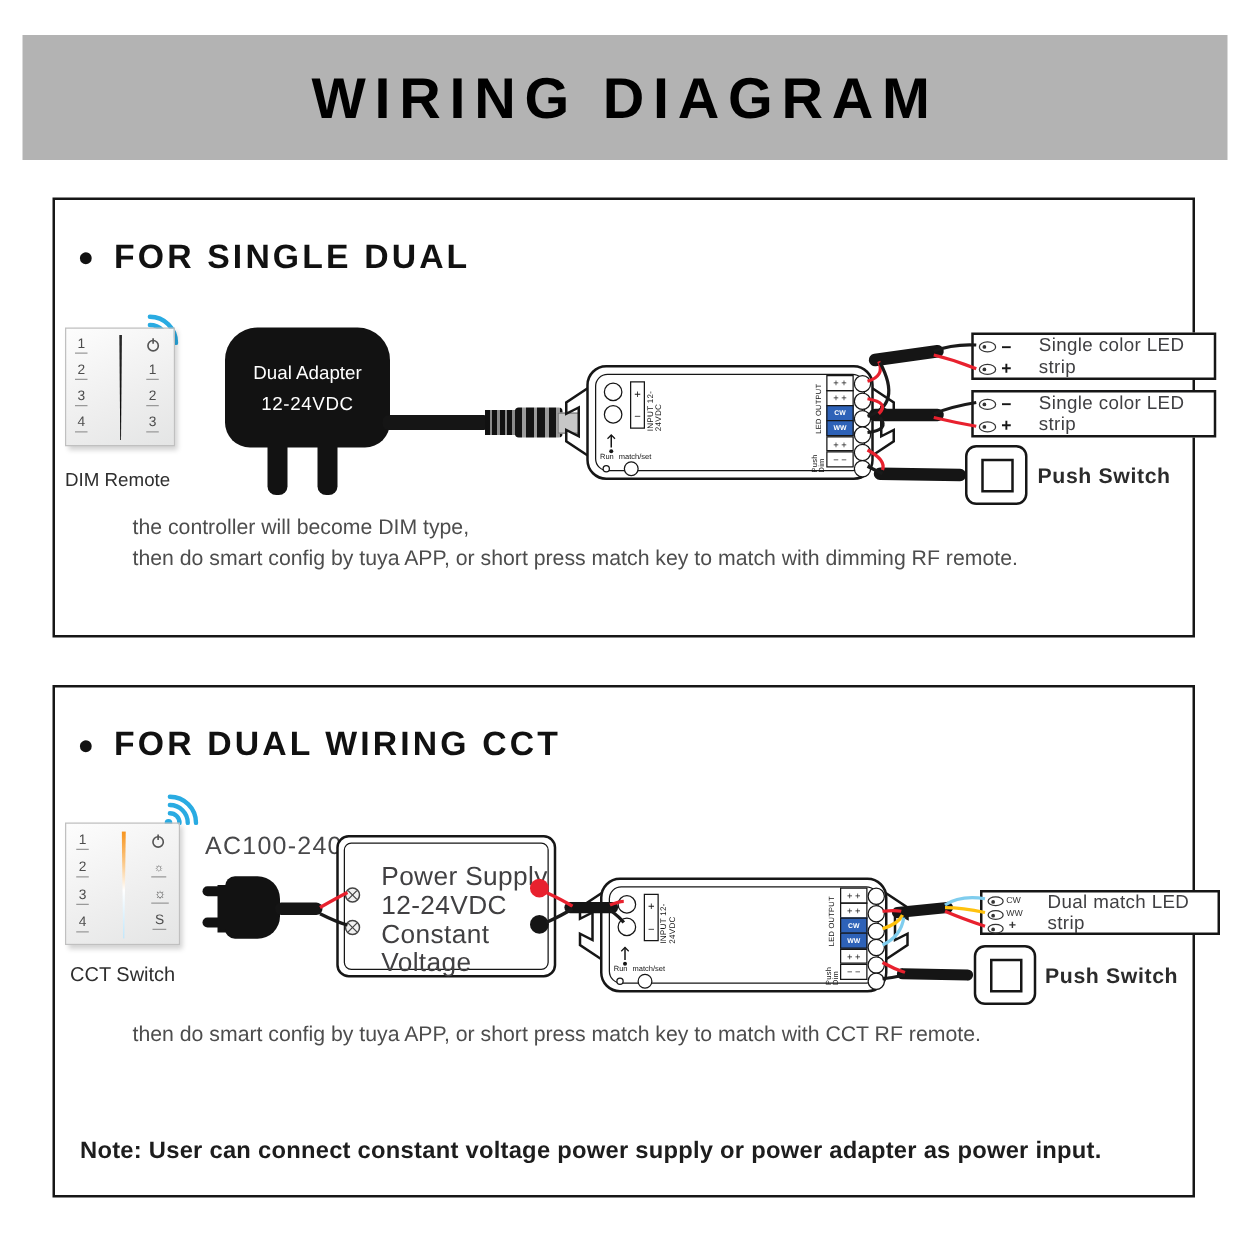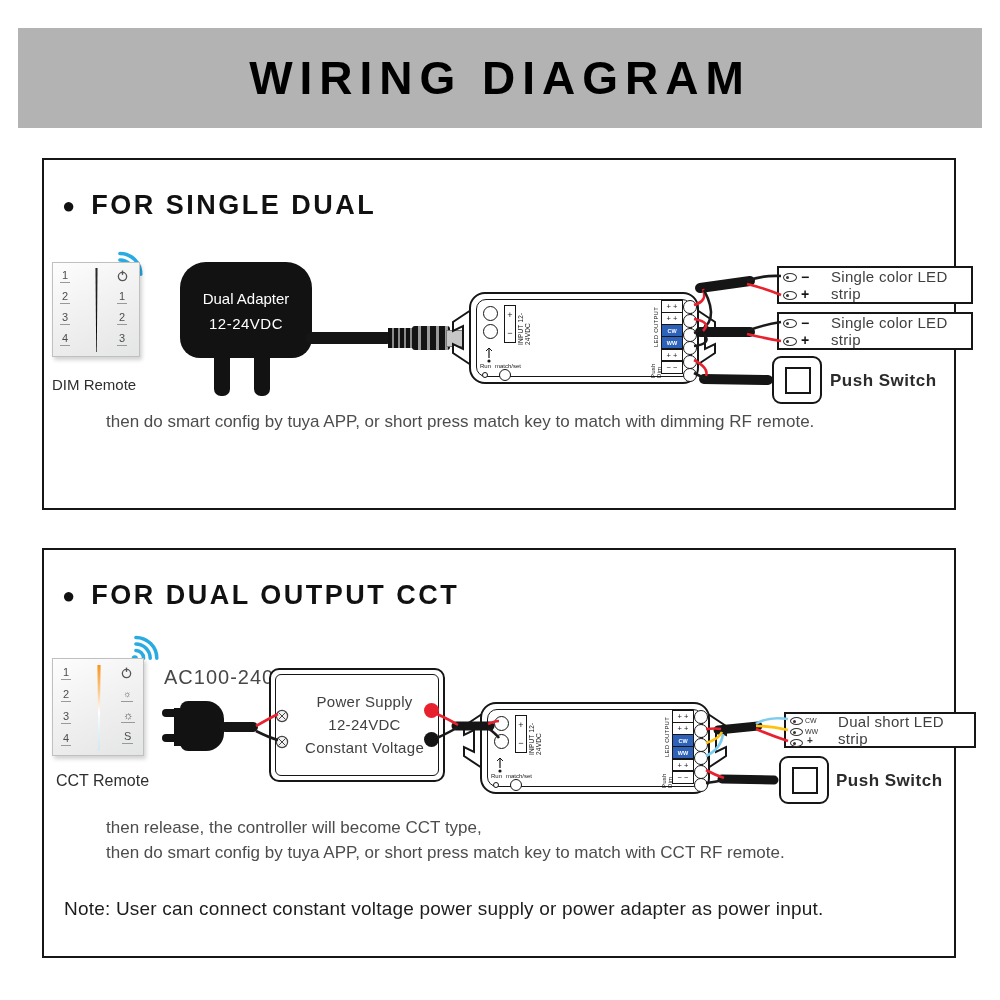--- a/index.html
+++ b/index.html
@@ -44,21 +44,21 @@
   .term-oval{position:absolute;width:14px;height:9px;border:1.2px solid #333;border-radius:50%;box-sizing:border-box;}
   .term-oval .dot{width:3px;height:3px;border-radius:50%;background:#333;margin:1.5px 0 0 2px;}
   .pm{position:absolute;font-weight:700;font-size:14px;color:#161616;line-height:14px;}
   .tlabel{position:absolute;font-size:7px;color:#333;line-height:8px;}
   .push{border:2.5px solid #161616;border-radius:9px;background:#fff;box-sizing:border-box;}
   .push-inner{position:absolute;left:11px;top:9px;width:26px;height:27px;border:2px solid #161616;background:#fff;box-sizing:border-box;}
   .push-label{font-size:17px;font-weight:700;color:#2b2b2b;letter-spacing:.5px;}
   
   .ps{border:2px solid #161616;border-radius:10px;background:#fff;box-sizing:border-box;}
   .ps-inner{position:absolute;inset:4px;border:1.5px solid #161616;border-radius:6px;}
-  .ps-text{position:absolute;font-size:15px;line-height:23px;color:#414042;letter-spacing:.3px;text-align:center;}
+  .ps-text{position:absolute;font-size:21px;line-height:23px;color:#414042;letter-spacing:.3px;}
   .dotterm{position:absolute;width:15px;height:15px;border-radius:50%;}
   .ac-label{font-size:20px;color:#48484a;letter-spacing:1px;}
   
   .para{font-size:17px;line-height:24.5px;color:#4d4d4d;}
   .note{font-size:19px;color:#1d1d1d;letter-spacing:.2px;}
   svg.overlay{position:absolute;left:0;top:0;pointer-events:none;}
   .z1{z-index:1;} .z2{z-index:2;} .z3{z-index:3;}
 </style>
 </head>
 <body>
@@ -173,20 +173,21 @@
     <span class="pm" style="left:22px;top:19px;">+</span>
     <div class="strip-label">Single color LED strip</div>
   </div>
 
   <div class="abs push" style="left:728px;top:196px;width:50px;height:48px;">
     <div class="push-inner"></div>
   </div>
   <div class="abs push-label" style="left:786px;top:211px;">Push Switch</div>
 
   <div class="abs para" style="left:62px;top:250px;width:830px;">
+    <div>the controller will become DIM type,</div>
     <div>then do smart config by tuya APP, or short press match key to match with dimming RF remote.</div>
   </div>
 
   <svg class="overlay z3" width="912" height="350" viewBox="0 0 912 350">
     <path d="M656,128 L706,121" stroke="#151515" stroke-width="10" stroke-linecap="round" fill="none"></path>
     <path d="M656,172 L706,172" stroke="#151515" stroke-width="10" stroke-linecap="round" fill="none"></path>
     <path d="M660,219 L724,220" stroke="#151515" stroke-width="10" stroke-linecap="round" fill="none"></path>
     <path d="M650,145 Q664,141 659,129" stroke="#e8212e" stroke-width="2.6" fill="none"></path>
     <path d="M650,173 Q678,164 660,130" stroke="#1a1a1a" stroke-width="2.6" fill="none"></path>
     <path d="M650,159 Q668,162 659,171" stroke="#e8212e" stroke-width="2.6" fill="none"></path>
@@ -197,21 +198,21 @@
     <path d="M703,174 Q720,178 737,181" stroke="#e8212e" stroke-width="2.6" fill="none"></path>
     <path d="M650,200 Q665,208 662,216" stroke="#e8212e" stroke-width="2.6" fill="none"></path>
     <path d="M650,213 Q660,218 662,219" stroke="#1a1a1a" stroke-width="2.6" fill="none"></path>
   </svg>
 </div>
 
 <div class="abs panel-box" style="left:42px;top:548px;width:914px;height:410px;">
 
   <div class="abs sec-head" style="left:18px;top:30px;">
     <span class="bullet">●</span>
-    <span class="txt">FOR DUAL OUTPUT CCT</span>
+    <span class="txt">FOR DUAL WIRING CCT</span>
   </div>
 
   <svg class="abs" style="left:82px;top:72px;" width="44" height="44" viewBox="0 0 40 40">
     <g stroke="#29abe2" fill="none" stroke-width="3.2" stroke-linecap="round">
       <path d="M9,14 A19 19 0 0 1 28,33"></path>
       <path d="M9,20 A13 13 0 0 1 22,33"></path>
       <path d="M9,26 A7 7 0 0 1 16,33"></path>
     </g>
     <circle cx="8" cy="33" r="2.8" fill="#29abe2"></circle>
   </svg>
@@ -223,21 +224,21 @@
     <span class="rkey" style="left:8px;top:73px;">4</span>
     <div class="slider-cct"></div>
     <svg class="abs" style="left:68px;top:8px;" width="11" height="12" viewBox="0 0 10 11">
       <circle cx="5" cy="6" r="3.8" fill="none" stroke="#555" stroke-width="1.2"></circle>
       <line x1="5" y1="0.5" x2="5" y2="4.5" stroke="#555" stroke-width="1.2"></line>
     </svg>
     <span class="rkey" style="left:68px;top:29px;font-size:9px;">☼</span>
     <span class="rkey" style="left:68px;top:50px;font-size:11px;">☼</span>
     <span class="rkey" style="left:69px;top:71px;font-size:11px;">S</span>
   </div>
-  <div class="abs remote-label" style="left:12px;top:222px;font-size:16px;">CCT Remote</div>
+  <div class="abs remote-label" style="left:12px;top:222px;font-size:16px;">CCT Switch</div>
 
   <div class="abs ac-label" style="left:120px;top:116px;">AC100-240V</div>
 
   <div class="abs prong" style="left:118px;top:159px;width:22px;height:8px;border-radius:4px;"></div>
   <div class="abs prong" style="left:118px;top:184px;width:22px;height:8px;border-radius:4px;"></div>
   <div class="abs" style="left:130px;top:158px;width:12px;height:38px;background:#121212;"></div>
   <div class="abs" style="left:136px;top:151px;width:44px;height:50px;background:#121212;border-radius:8px 18px 18px 8px;"></div>
   <div class="abs cable" style="left:176px;top:172px;width:38px;height:10px;"></div>
 
   <div class="abs ps" style="left:225px;top:118px;width:176px;height:114px;">
@@ -308,34 +309,33 @@
       </div>
     <span class="tlabel" style="left:19px;top:3px;">CW</span>
     <div class="term-oval" style="left:4px;top:14px;width:13px;height:8px;">
         <div class="dot"></div>
       </div>
     <span class="tlabel" style="left:19px;top:14px;">WW</span>
     <div class="term-oval" style="left:4px;top:25px;width:13px;height:8px;">
         <div class="dot"></div>
       </div>
     <span class="tlabel" style="left:21px;top:23px;font-size:10px;font-weight:700;">+</span>
-    <div class="strip-label">Dual short LED strip</div>
+    <div class="strip-label">Dual match LED strip</div>
   </div>
 
   <div class="abs push" style="left:735px;top:206px;width:50px;height:48px;">
     <div class="push-inner"></div>
   </div>
   <div class="abs push-label" style="left:792px;top:221px;">Push Switch</div>
 
   <div class="abs para" style="left:62px;top:266px;width:830px;">
-    <div>then release, the controller will become CCT type,</div>
     <div>then do smart config by tuya APP, or short press match key to match with CCT RF remote.</div>
   </div>
 
-  <div class="abs note" style="left:20px;top:348px;">Note: User can connect constant voltage power supply or power adapter as power input.</div>
+  <div class="abs note" style="left:20px;top:360px;font-weight:bold;">Note: User can connect constant voltage power supply or power adapter as power input.</div>
 
   <svg class="overlay z3" width="912" height="406" viewBox="0 0 912 406">
     <path d="M212,176 Q226,168 234,164" stroke="#e8212e" stroke-width="2.6" fill="none"></path>
     <path d="M212,181 Q226,188 234,190" stroke="#1a1a1a" stroke-width="2.6" fill="none"></path>
     <path d="M412,176 L446,176" stroke="#151515" stroke-width="9" stroke-linecap="round" fill="none"></path>
     <path d="M393,164 Q406,170 414,175" stroke="#e8212e" stroke-width="2.6" fill="none"></path>
     <path d="M393,188 Q406,182 414,177" stroke="#1a1a1a" stroke-width="2.6" fill="none"></path>
     <path d="M444,174 Q451,171 455,171" stroke="#e8212e" stroke-width="2.6" fill="none"></path>
     <path d="M444,178 Q452,184 455,188" stroke="#1a1a1a" stroke-width="2.6" fill="none"></path>
     <path d="M674,180 L714,176" stroke="#151515" stroke-width="9" stroke-linecap="round" fill="none"></path>

